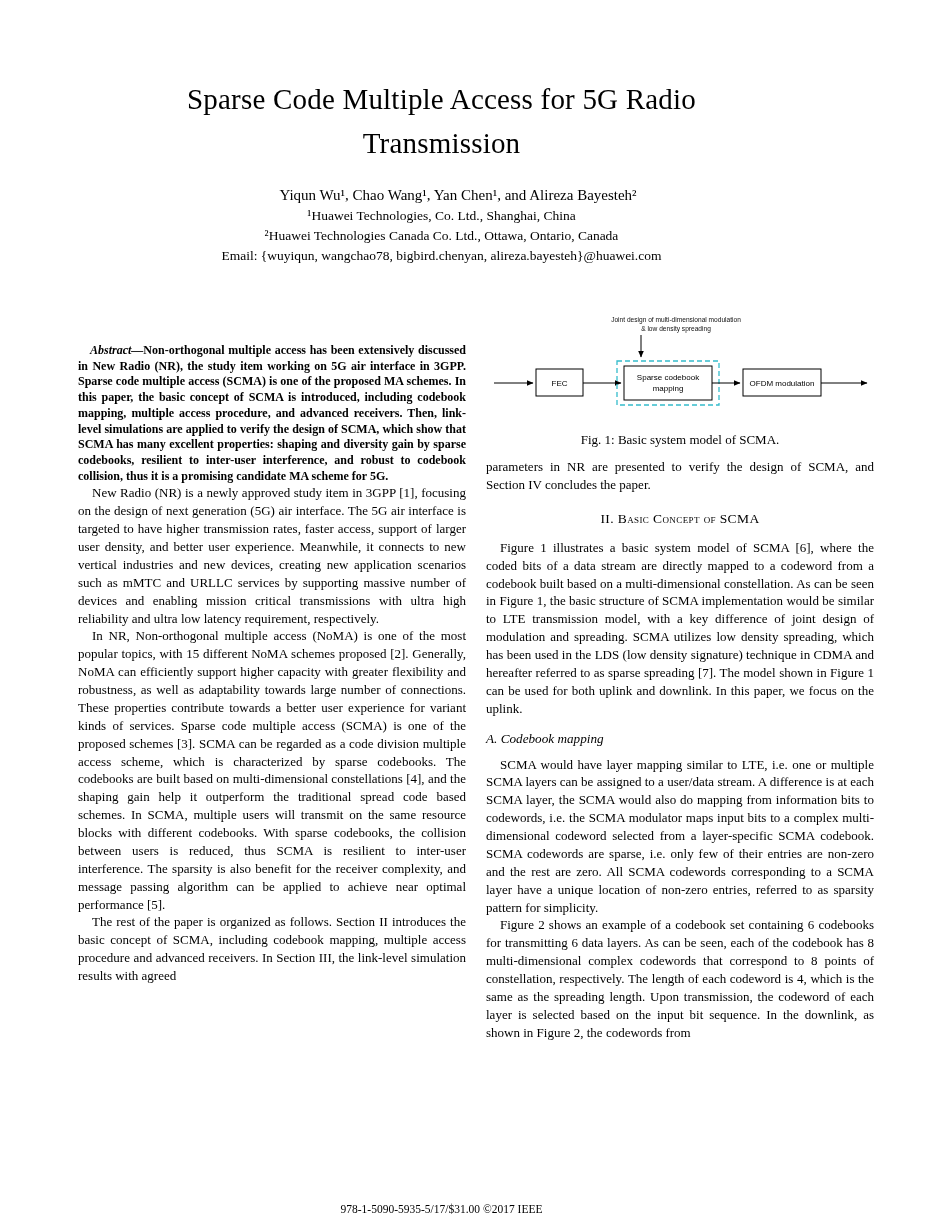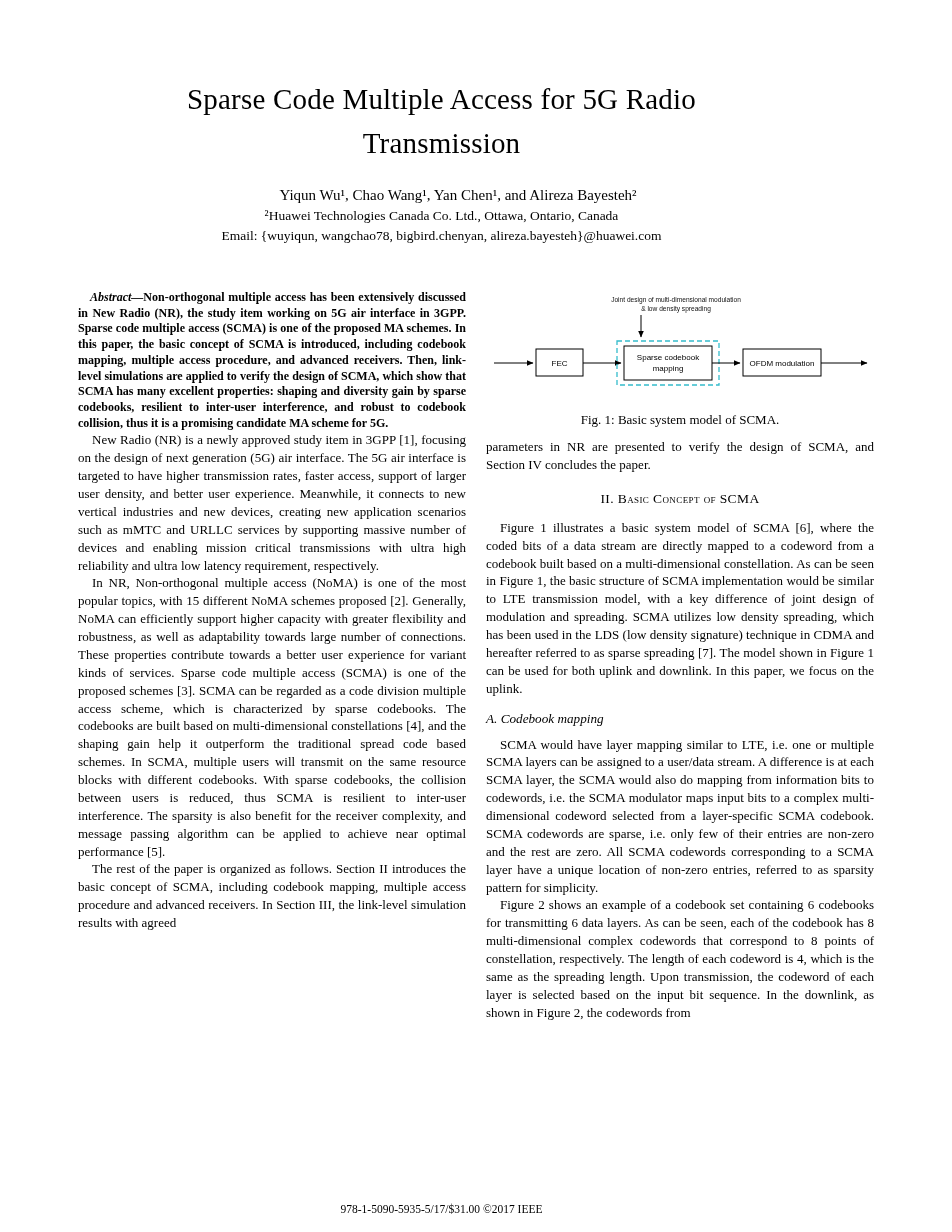--- a/index.html
+++ b/index.html
@@ -9,21 +9,21 @@
     position:relative; width:883px; height:1232px; background:#ffffff;
     color:#000; overflow:hidden;
   }
   .head { padding-top:78px; text-align:center; }
   .title { font-weight:400; font-size:29px; line-height:1.5; letter-spacing:0.2px; }
   .title-line { display:block; }
   .authors { margin-top:22px; font-size:15px;padding-left:33px; }
   .affil { margin-top:4px; font-size:13.5px; }
   .columns { display:flex; gap:20px; margin:46px 78px 0 78px; }
   .col { width:388px; flex:0 0 388px; }
-  .abstract { font-size:12px; font-weight:bold; line-height:1.31; text-align:justify; text-indent:12px; }
+  .abstract { font-size:12px; font-weight:bold; line-height:1.31; text-align:justify; text-indent:12px;margin-top:33px; }
   .abs-label { font-style:italic; }
   .sec-heading {
     font-size:13.5px; font-weight:400; font-variant:small-caps;
     text-align:center; margin:17px 0 12px; letter-spacing:0.4px;
   }
   .body-par { font-size:13px; line-height:1.375; text-align:justify; text-indent:14px; }
   .noindent { text-indent:0; }
   .subsec-heading { font-size:13.2px; font-weight:400; font-style:italic; margin:13px 0 9px; text-align:left; }
   .figure { text-align:center; margin:0 0 10px 0; }
   .fig-diagram { display:block; width:390px; height:112px; margin:0 auto; }
@@ -38,20 +38,21 @@
 <body>
 
 <div class="page">
 
   <header class="head">
     <h1 class="title">
       <span class="title-line">Sparse Code Multiple Access for 5G Radio</span>
       <span class="title-line">Transmission</span>
     </h1>
     <div class="authors">Yiqun Wu¹, Chao Wang¹, Yan Chen¹, and Alireza Bayesteh²</div>
+    <div class="affil">¹Huawei Technologies, Co. Ltd., Shanghai, China</div>
     <div class="affil">²Huawei Technologies Canada Co. Ltd., Ottawa, Ontario, Canada</div>
     <div class="affil">Email: {wuyiqun, wangchao78, bigbird.chenyan, alireza.bayesteh}@huawei.com</div>
   </header>
 
   <div class="columns">
 
     <div class="col">
       <p class="abstract"><span class="abs-label">Abstract—</span><span>Non-orthogonal multiple access has been extensively discussed in New Radio (NR), the study item working on 5G air interface in 3GPP. Sparse code multiple access (SCMA) is one of the proposed MA schemes. In this paper, the basic concept of SCMA is introduced, including codebook mapping, multiple access procedure, and advanced receivers. Then, link-level simulations are applied to verify the design of SCMA, which show that SCMA has many excellent properties: shaping and diversity gain by sparse codebooks, resilient to inter-user interference, and robust to codebook collision, thus it is a promising candidate MA scheme for 5G.</span></p>
 
       <p class="body-par">New Radio (NR) is a newly approved study item in 3GPP [1], focusing on the design of next generation (5G) air interface. The 5G air interface is targeted to have higher transmission rates, faster access, support of larger user density, and better user experience. Meanwhile, it connects to new vertical industries and new devices, creating new application scenarios such as mMTC and URLLC services by supporting massive number of devices and enabling mission critical transmissions with ultra high reliability and ultra low latency requirement, respectively.</p>

